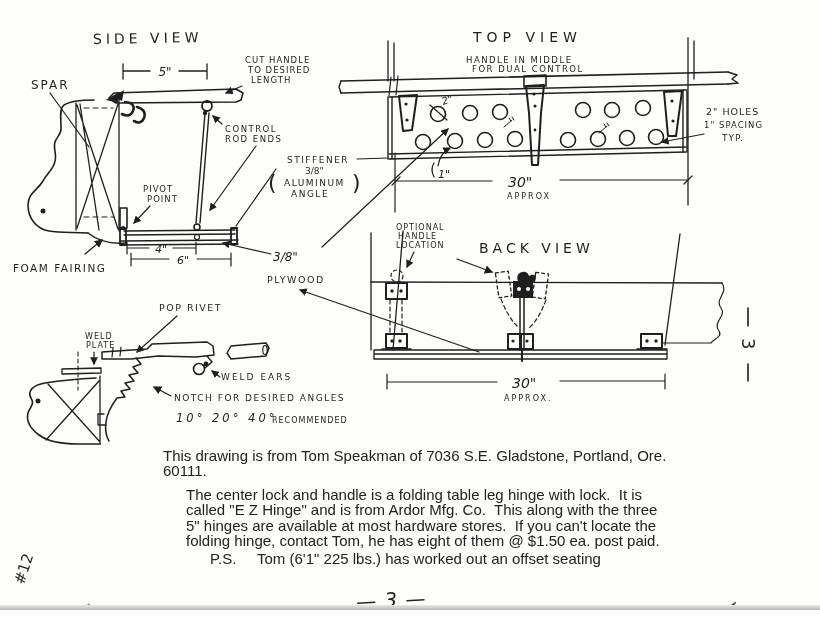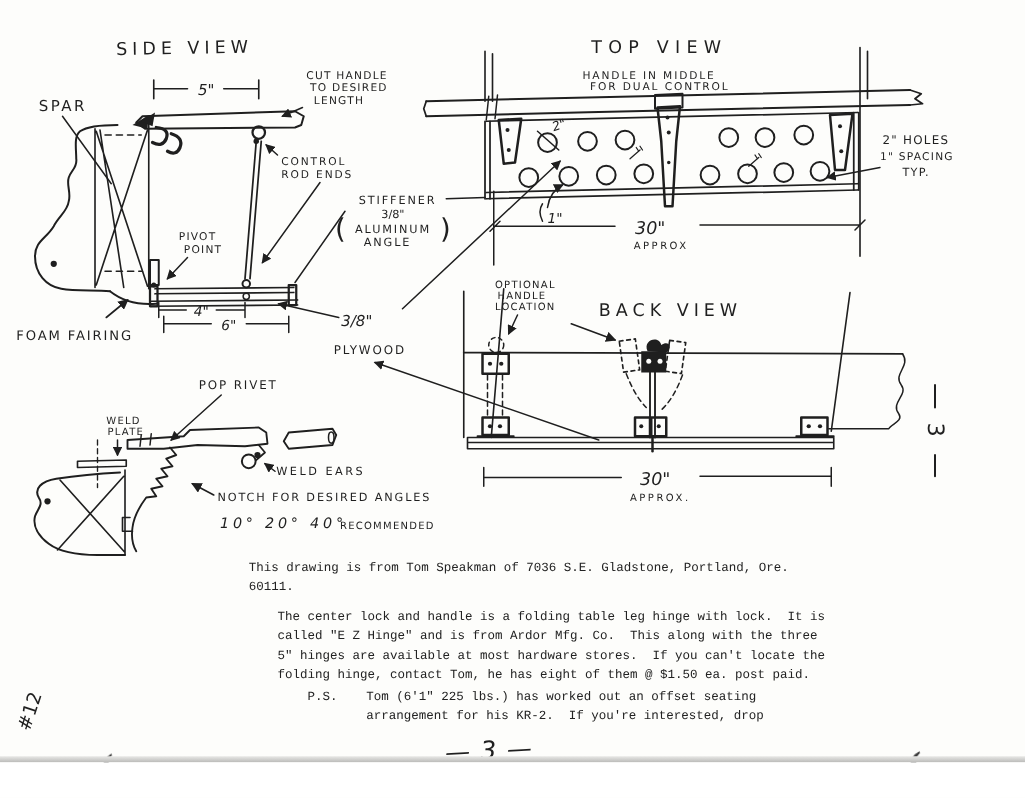--- a/index.html
+++ b/index.html
@@ -7,22 +7,22 @@
     position:relative; width:820px; height:610px;
     background:#fdfdfb; overflow:hidden;
     font-family:"DejaVu Sans", sans-serif;
   }
   svg text { user-select:none; }
   .ink  { stroke:#1f1f1f; fill:none; stroke-linecap:round; stroke-linejoin:round; }
   .fill { fill:#1f1f1f; stroke:none; }
   .hl   { font-family:"DejaVu Sans", sans-serif; fill:#1f1f1f; stroke:none; }
   .typed {
     position:absolute; color:#222;
-    font-family:Liberation Mono, monospace;
-    font-size:10px; line-height:15.3px; white-space:pre;margin-left:36px;
+    font-family:Liberation Sans, sans-serif;
+    font-size:15px; line-height:15.3px; white-space:pre;
   }
   .handmark {
     position:absolute; color:#1f1f1f;
     font-family:"DejaVu Sans",sans-serif;
   }
   .crease { position:absolute; color:#3a3a3a; font-family:"DejaVu Serif",serif; filter:blur(0.4px); }
   #bottom-edge {
     position:absolute; left:0; right:0; bottom:0; height:5px;
     background:linear-gradient(to bottom,#e8e8e6,#b9b9b7);
   }
@@ -318,21 +318,21 @@
       <text class="hl" x="272" y="423" font-size="8" letter-spacing="1">RECOMMENDED</text>
     </g>
   </svg>
 
   
   <div class="typed" style="left:163px; top:448px;"><span>This drawing is from Tom Speakman of 7036 S.E. Gladstone, Portland, Ore.</span><br><span>60111.</span></div>
 
   <div class="typed" style="left:186px; top:487px;"><span>The center lock and handle is a folding table leg hinge with lock.  It is</span><br><span>called "E Z Hinge" and is from Ardor Mfg. Co.  This along with the three</span><br><span>5" hinges are available at most hardware stores.  If you can't locate the</span><br><span>folding hinge, contact Tom, he has eight of them @ $1.50 ea. post paid.</span></div>
 
   <div class="typed" style="left:210px; top:551px;">P.S.</div>
-  <div class="typed" style="left:257px; top:551px;"><span>Tom (6'1" 225 lbs.) has worked out an offset seating</span><br><span>arrangement for his KR-2.  If you're interested, drop</span><br></div>
+  <div class="typed" style="left:257px; top:551px;"><span>Tom (6'1" 225 lbs.) has worked out an offset seating</span><br><br></div>
 
   
   <div class="handmark" style="left:356px; top:588px; font-size:20px; font-style:italic; letter-spacing:1px; transform:rotate(-3deg);">— 3 —</div>
 
   <div class="handmark" style="left:8px; top:560px; font-size:15px; transform:rotate(-72deg); transform-origin:center;">#12</div>
 
   <span class="crease" style="left:80px; top:600px; font-size:26px; font-weight:bold; transform:rotate(-8deg);">(</span>
   <span class="crease" style="left:398px; top:610px; font-size:17px;">(</span>
   <span class="crease" style="left:726px; top:598px; font-size:26px; font-weight:bold; transform:rotate(-6deg);">(</span>
 

